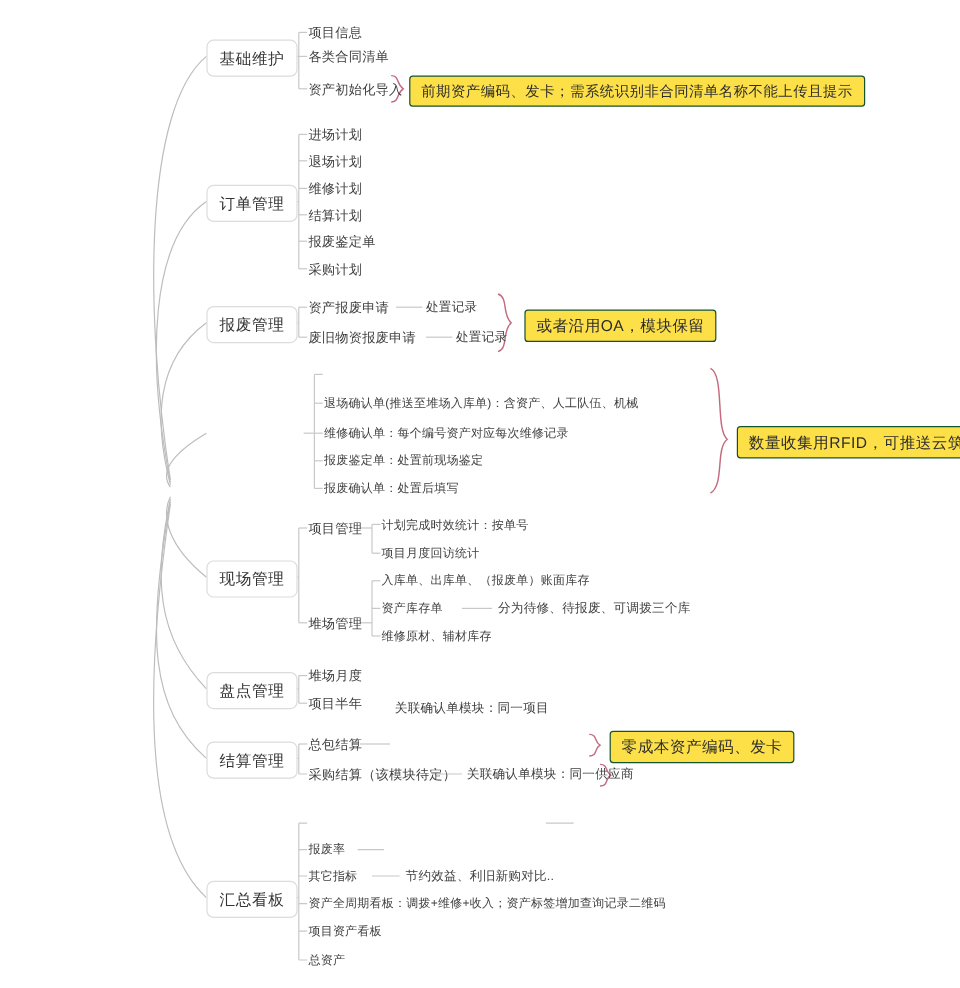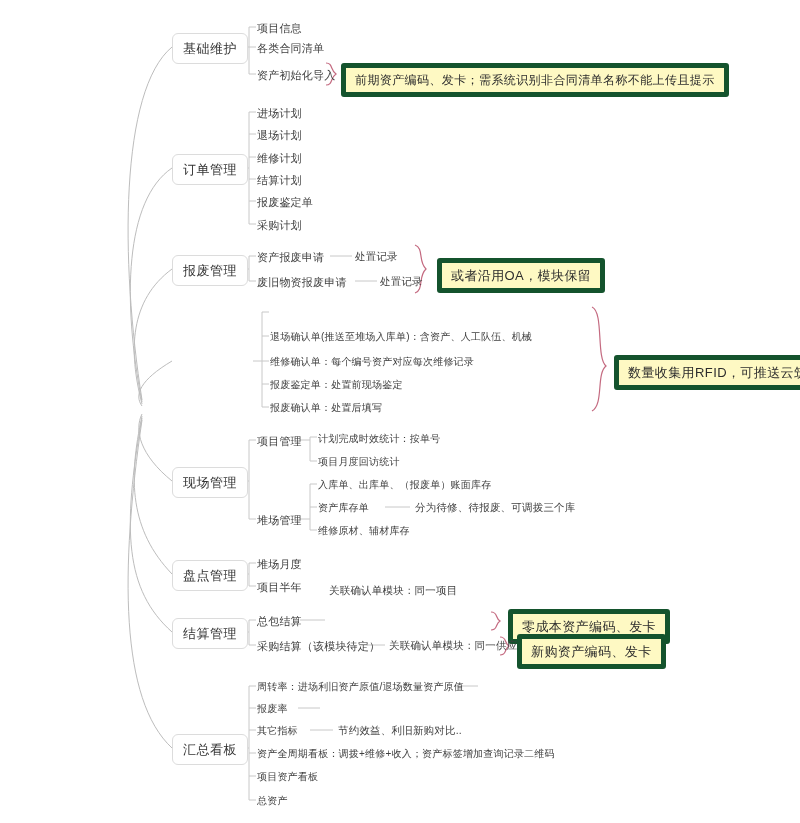--- a/index.html
+++ b/index.html
@@ -34,21 +34,21 @@
   }
   .l3.small{font-size:10px;}
 
   
   .l4{
     font-size:10.5px;line-height:1;color:#3f3f3f;letter-spacing:.2px;
   }
 
   
   .callout{
-    background:#fef9c3;border:5px solid #14532d;border-radius:3px;
+    background:#fde047;border:1px solid #14532d;border-radius:3px;
     font-size:12px;line-height:1;padding:6px 9px;color:#2d2d2d;
     letter-spacing:.4px;
   }
   .callout.big{font-size:13px;}
 </style>
 </head>
 <body>
 
 <div id="canvas">
 
@@ -244,28 +244,24 @@
     <span>总包结算</span></div>
   <div class="node l4" style="left:329px;top:585px;text-align:right;">
     <span>关联确认单模块：同一项目</span></div>
   <div class="node callout big" style="left:508px;top:609px;">
     <span>零成本资产编码、发卡</span></div>
 
   <div class="node l3" style="left:257px;top:639px;">
     <span>采购结算（该模块待定）</span></div>
   <div class="node l4" style="left:389px;top:640px;">
     <span>关联确认单模块：同一供应商</span></div>
-  <div class="node callout big" style="left:517px;top:634px;">
-    <span>新购资产编码、发卡</span></div>
 
   <div class="node l2" style="left:172px;top:734px;">
     <span>汇总看板</span>
   </div>
-  <div class="node l3 small" style="left:257px;top:680px;">
-    <span>周转率：进场利旧资产原值/退场数量资产原值</span></div>
   <div class="node l3 small" style="left:257px;top:702px;">
     <span>报废率</span></div>
   <div class="node l3 small" style="left:257px;top:724px;">
     <span>其它指标</span></div>
   <div class="node l4" style="left:338px;top:725px;">
     <span>节约效益、利旧新购对比..</span></div>
   <div class="node l3 small" style="left:257px;top:747px;">
     <span>资产全周期看板：调拨+维修+收入；资产标签增加查询记录二维码</span></div>
   <div class="node l3 small" style="left:257px;top:770px;">
     <span>项目资产看板</span></div>

